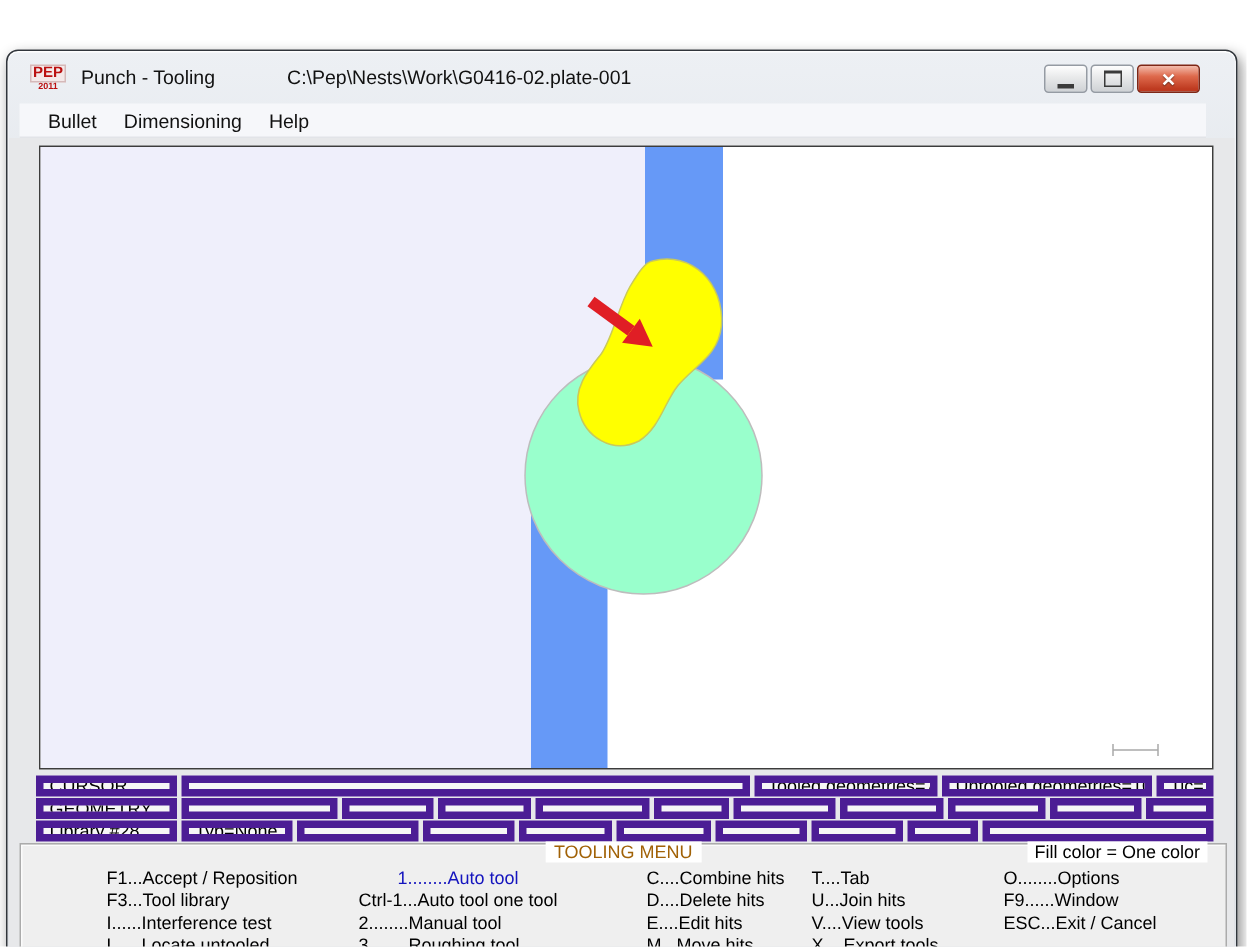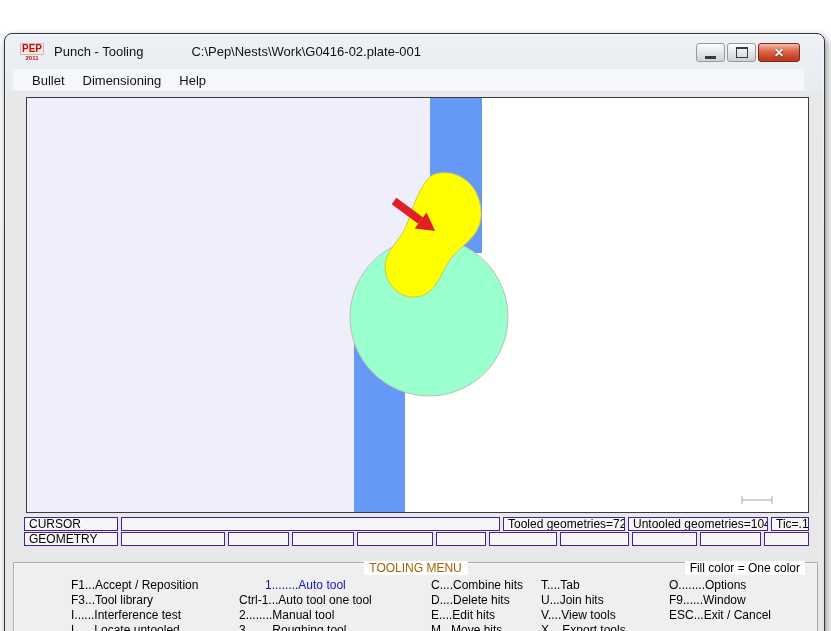--- a/index.html
+++ b/index.html
@@ -32,21 +32,21 @@
   
   .menubar{position:absolute;left:8px;top:35px;right:20px;height:23px;background:#F6F7FA;border-bottom:1px solid #E2E4E8;display:flex;align-items:center;padding-left:10px;box-sizing:border-box;}
   .menuitem{font-size:13px;color:#111;padding:2px 9px;}
   
   .client{position:absolute;left:1px;top:58px;right:1px;bottom:1px;background:#E7E8EA;border-radius:0 0 7px 7px;}
   .canvas{position:absolute;left:20px;top:5px;width:781px;height:414px;background:#ffffff;border:1px solid #3C3C3C;}
   .canvas svg{display:block;}
   
   .statusrows{position:absolute;left:18px;top:424px;width:785px;}
   .srow{display:flex;gap:3px;margin-top:1px;}
-  .sbox{height:14px;box-sizing:border-box;background:#F6F6F6;border:1px solid #4c1d95;font-size:12px;color:#000;display:flex;align-items:center;padding:0 4px;white-space:nowrap;overflow:hidden;}
+  .sbox{height:14px;box-sizing:border-box;background:#F6F6F6;border:5px solid #4c1d95;font-size:12px;color:#000;display:flex;align-items:center;padding:0 4px;white-space:nowrap;overflow:hidden;}
   .flex1{flex:1;}
   
   .toolpanel{position:absolute;left:7px;top:470px;width:803px;height:82px;background:#EFEFEF;border:1px solid #ABABAB;box-shadow:inset 1px 1px 0 #FBFBFB;}
   .paneltitle{position:absolute;left:50%;top:-2px;transform:translateX(-50%);background:#FFFFFF;padding:0 6px;font-size:12px;color:#a16207;}
   .panelnote{position:absolute;right:12px;top:-2px;background:#FFFFFF;padding:0 5px;font-size:12px;color:#000;}
   .tcol{position:absolute;top:15px;}
   .titem{font-size:12px;color:#000;height:15px;line-height:15px;white-space:nowrap;}
   .titem.hl{color:#1414BE;text-align:center;}
   .c1{left:57px;} .c2{left:225px;} .c3{left:417px;} .c4{left:527px;} .c5{left:655px;}
 </style>
@@ -126,20 +126,32 @@
         <div class="sbox" style="width:61px"></div>
         <div class="sbox" style="width:62px"></div>
         <div class="sbox" style="width:76px"></div>
         <div class="sbox" style="width:50px"></div>
         <div class="sbox" style="width:68px"></div>
         <div class="sbox" style="width:69px"></div>
         <div class="sbox" style="width:65px"></div>
         <div class="sbox" style="width:61px"></div>
         <div class="sbox flex1"></div>
       </div>
+      <div class="srow">
+        <div class="sbox" style="width:94px">Library #28</div>
+        <div class="sbox" style="width:74px">Typ=None</div>
+        <div class="sbox" style="width:81px"></div>
+        <div class="sbox" style="width:61px"></div>
+        <div class="sbox" style="width:62px"></div>
+        <div class="sbox" style="width:63px"></div>
+        <div class="sbox" style="width:61px"></div>
+        <div class="sbox" style="width:61px"></div>
+        <div class="sbox" style="width:47px"></div>
+        <div class="sbox flex1"></div>
+      </div>
     </div>
 
     <div class="toolpanel">
       <span class="paneltitle">TOOLING MENU</span>
       <span class="panelnote">Fill color = One color</span>
 
       <div class="tcol c1">
         <div class="titem">F1...Accept / Reposition</div>
         <div class="titem">F3...Tool library</div>
         <div class="titem">I......Interference test</div>

